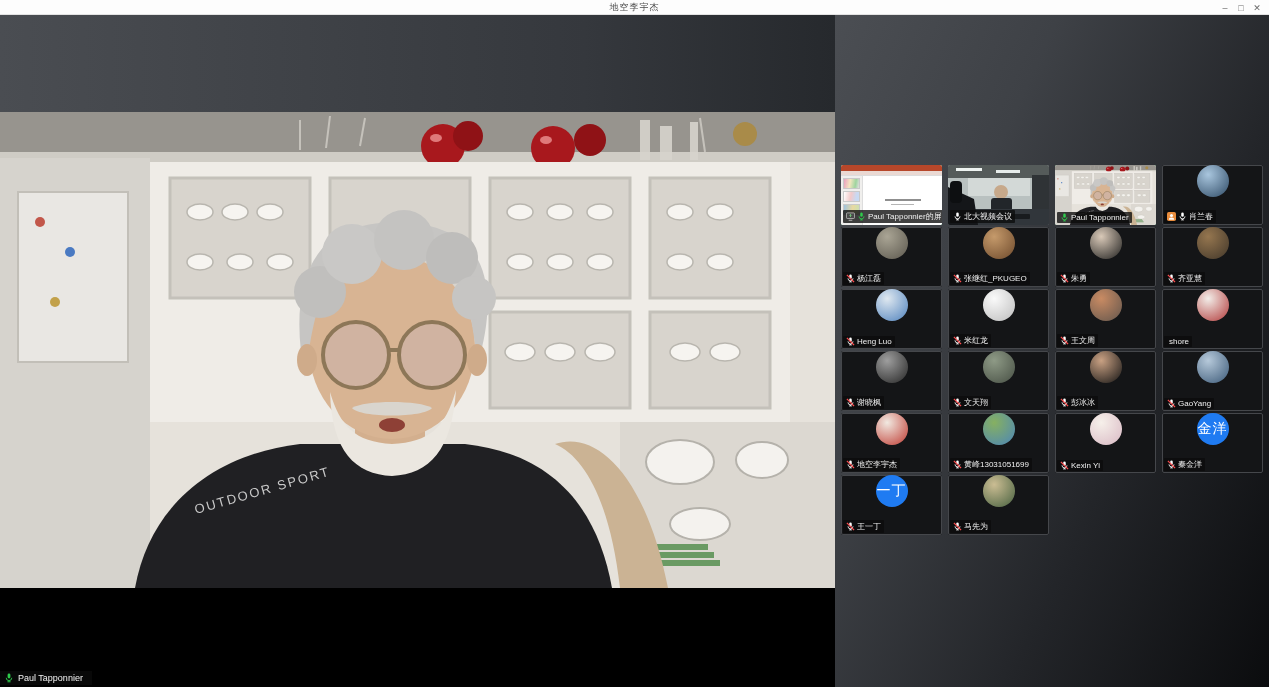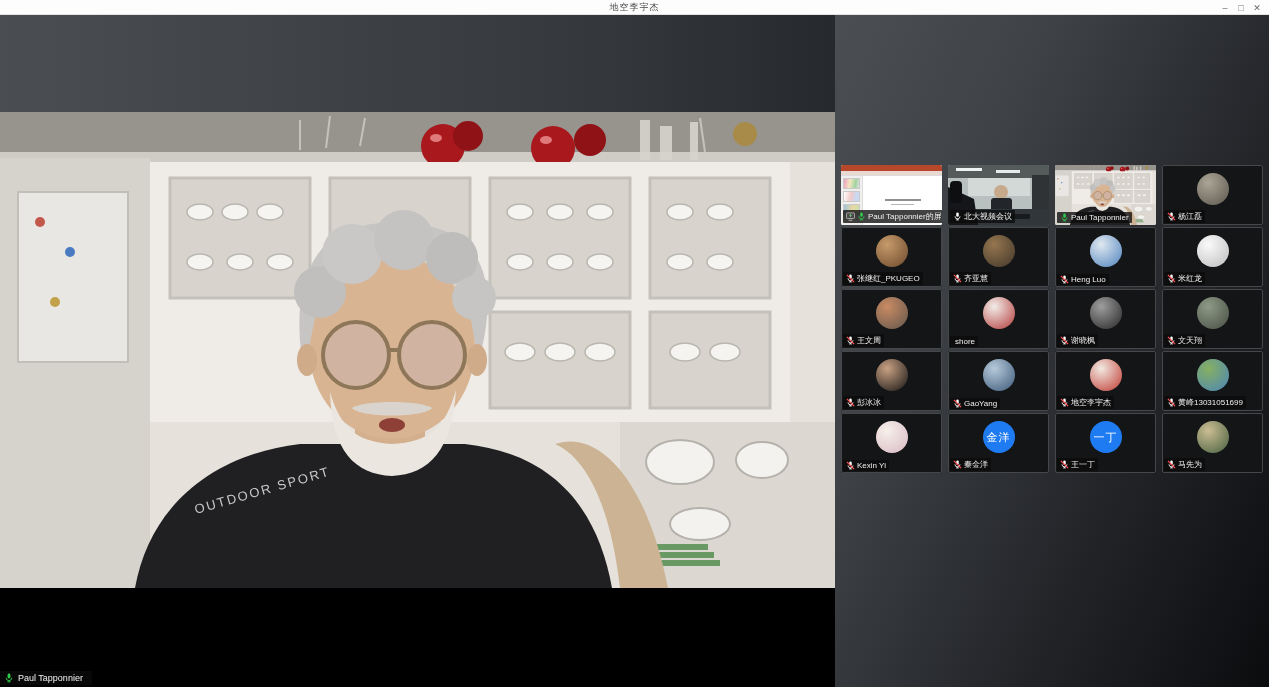--- a/index.html
+++ b/index.html
@@ -24,23 +24,23 @@
   .speaker-label svg{width:10px;height:10px;}
   
   .panel{position:absolute;left:835px;top:0;width:434px;height:672px;
     background:linear-gradient(115deg,#4b4e53 0%,#3e4146 30%,#232529 65%,#0b0c0e 100%);}
   .grid{position:absolute;left:6px;top:150px;display:grid;
     grid-template-columns:repeat(4,101px);grid-auto-rows:60px;gap:2px 6px;}
   .tile{position:relative;background:#141517;border-radius:2px;overflow:hidden;
     outline:1px solid #45474b;outline-offset:-1px;}
   .tile.active{outline:2px solid #18c268;outline-offset:-2px;}
   .fill{position:absolute;inset:0;width:100%;height:100%;}
-  .avatar{position:absolute;left:50%;top:8px;transform:translateX(-50%);
+  .avatar{position:absolute;left:50%;top:0;transform:translateX(-50%);
     width:32px;height:32px;border-radius:50%;display:flex;align-items:center;justify-content:center;
-    color:#fff;font-size:11px;letter-spacing:1px;}
+    color:#fff;font-size:14px;letter-spacing:1px;}
   .labelbar{position:absolute;left:2px;bottom:2px;max-width:95px;display:flex;align-items:center;gap:2px;
     background:rgba(12,12,12,0.78);border-radius:1px;padding:1px 3px;
     font-size:8px;color:#efefef;white-space:nowrap;overflow:hidden;}
   .labelbar svg{flex:0 0 auto;width:9px;height:9px;}
   .pname{overflow:hidden;text-overflow:clip;}
   
   .ss{position:absolute;inset:0;background:#fff;}
   .ss-title{height:6px;background:#b7472a;}
   .ss-ribbon{height:5px;background:#ead9d3;border-bottom:1px solid #ddd;box-sizing:border-box;}
   .ss-body{position:absolute;top:11px;bottom:0;left:0;right:0;display:flex;}
@@ -266,20 +266,41 @@
     <path d="M2.2,4.8 a2.8,2.8 0 0 0 5.6,0" fill="none" stroke="#2ecc4c" stroke-width="0.9"></path>
     <line x1="5" y1="7.6" x2="5" y2="8.8" stroke="#2ecc4c" stroke-width="0.9"></line>
     <line x1="3.4" y1="8.8" x2="6.6" y2="8.8" stroke="#2ecc4c" stroke-width="0.9"></line>
               </svg>
             </span>
       <span class="pname">Paul Tapponnier</span>
     </div>
   </div>
         <div class="tile">
     <div class="media fill">
+            <div class="avatar" style="background:radial-gradient(circle at 35% 30%, #a9c6de, #2f4b66);"></div>
+          </div>
+    <div class="labelbar">
+      <span class="badges" style="display:flex;align-items:center;gap:2px;">
+              <svg viewBox="0 0 10 10">
+    <rect width="10" height="10" rx="2" fill="#e98d3d"></rect>
+    <circle cx="5" cy="3.8" r="1.7" fill="#fff"></circle>
+    <path d="M2,8.6 a3,2.6 0 0 1 6,0 Z" fill="#fff"></path>
+              </svg>
+              <svg class="mic" viewBox="0 0 10 10">
+    <rect x="3.6" y="0.6" width="2.8" height="4.8" rx="1.4" fill="#ffffff"></rect>
+    <path d="M2.2,4.8 a2.8,2.8 0 0 0 5.6,0" fill="none" stroke="#ffffff" stroke-width="0.9"></path>
+    <line x1="5" y1="7.6" x2="5" y2="8.8" stroke="#ffffff" stroke-width="0.9"></line>
+    <line x1="3.4" y1="8.8" x2="6.6" y2="8.8" stroke="#ffffff" stroke-width="0.9"></line>
+              </svg>
+            </span>
+      <span class="pname">肖兰春</span>
+    </div>
+  </div>
+        <div class="tile">
+    <div class="media fill">
             <div class="avatar" style="background:radial-gradient(circle at 35% 30%, #aaa595, #5c584e);"></div>
           </div>
     <div class="labelbar">
       <span class="badges" style="display:flex;align-items:center;gap:2px;">
               <svg class="mic" viewBox="0 0 10 10">
     <rect x="3.6" y="0.6" width="2.8" height="4.8" rx="1.4" fill="#ffffff"></rect>
     <path d="M2.2,4.8 a2.8,2.8 0 0 0 5.6,0" fill="none" stroke="#ffffff" stroke-width="0.9"></path>
     <line x1="5" y1="7.6" x2="5" y2="8.8" stroke="#ffffff" stroke-width="0.9"></line>
     <line x1="3.4" y1="8.8" x2="6.6" y2="8.8" stroke="#ffffff" stroke-width="0.9"></line>
                 <line x1="1" y1="1" x2="9" y2="9" stroke="#ff4d4f" stroke-width="1.4"></line>
@@ -296,20 +317,37 @@
       <span class="badges" style="display:flex;align-items:center;gap:2px;">
               <svg class="mic" viewBox="0 0 10 10">
     <rect x="3.6" y="0.6" width="2.8" height="4.8" rx="1.4" fill="#ffffff"></rect>
     <path d="M2.2,4.8 a2.8,2.8 0 0 0 5.6,0" fill="none" stroke="#ffffff" stroke-width="0.9"></path>
     <line x1="5" y1="7.6" x2="5" y2="8.8" stroke="#ffffff" stroke-width="0.9"></line>
     <line x1="3.4" y1="8.8" x2="6.6" y2="8.8" stroke="#ffffff" stroke-width="0.9"></line>
                 <line x1="1" y1="1" x2="9" y2="9" stroke="#ff4d4f" stroke-width="1.4"></line>
               </svg>
             </span>
       <span class="pname">张继红_PKUGEO</span>
+    </div>
+  </div>
+        <div class="tile">
+    <div class="media fill">
+            <div class="avatar" style="background:radial-gradient(circle at 35% 30%, #d9c9b8, #20201f);"></div>
+          </div>
+    <div class="labelbar">
+      <span class="badges" style="display:flex;align-items:center;gap:2px;">
+              <svg class="mic" viewBox="0 0 10 10">
+    <rect x="3.6" y="0.6" width="2.8" height="4.8" rx="1.4" fill="#ffffff"></rect>
+    <path d="M2.2,4.8 a2.8,2.8 0 0 0 5.6,0" fill="none" stroke="#ffffff" stroke-width="0.9"></path>
+    <line x1="5" y1="7.6" x2="5" y2="8.8" stroke="#ffffff" stroke-width="0.9"></line>
+    <line x1="3.4" y1="8.8" x2="6.6" y2="8.8" stroke="#ffffff" stroke-width="0.9"></line>
+                <line x1="1" y1="1" x2="9" y2="9" stroke="#ff4d4f" stroke-width="1.4"></line>
+              </svg>
+            </span>
+      <span class="pname">朱勇</span>
     </div>
   </div>
         <div class="tile">
     <div class="media fill">
             <div class="avatar" style="background:radial-gradient(circle at 35% 30%, #95764f, #42372a);"></div>
           </div>
     <div class="labelbar">
       <span class="badges" style="display:flex;align-items:center;gap:2px;">
               <svg class="mic" viewBox="0 0 10 10">
     <rect x="3.6" y="0.6" width="2.8" height="4.8" rx="1.4" fill="#ffffff"></rect>

